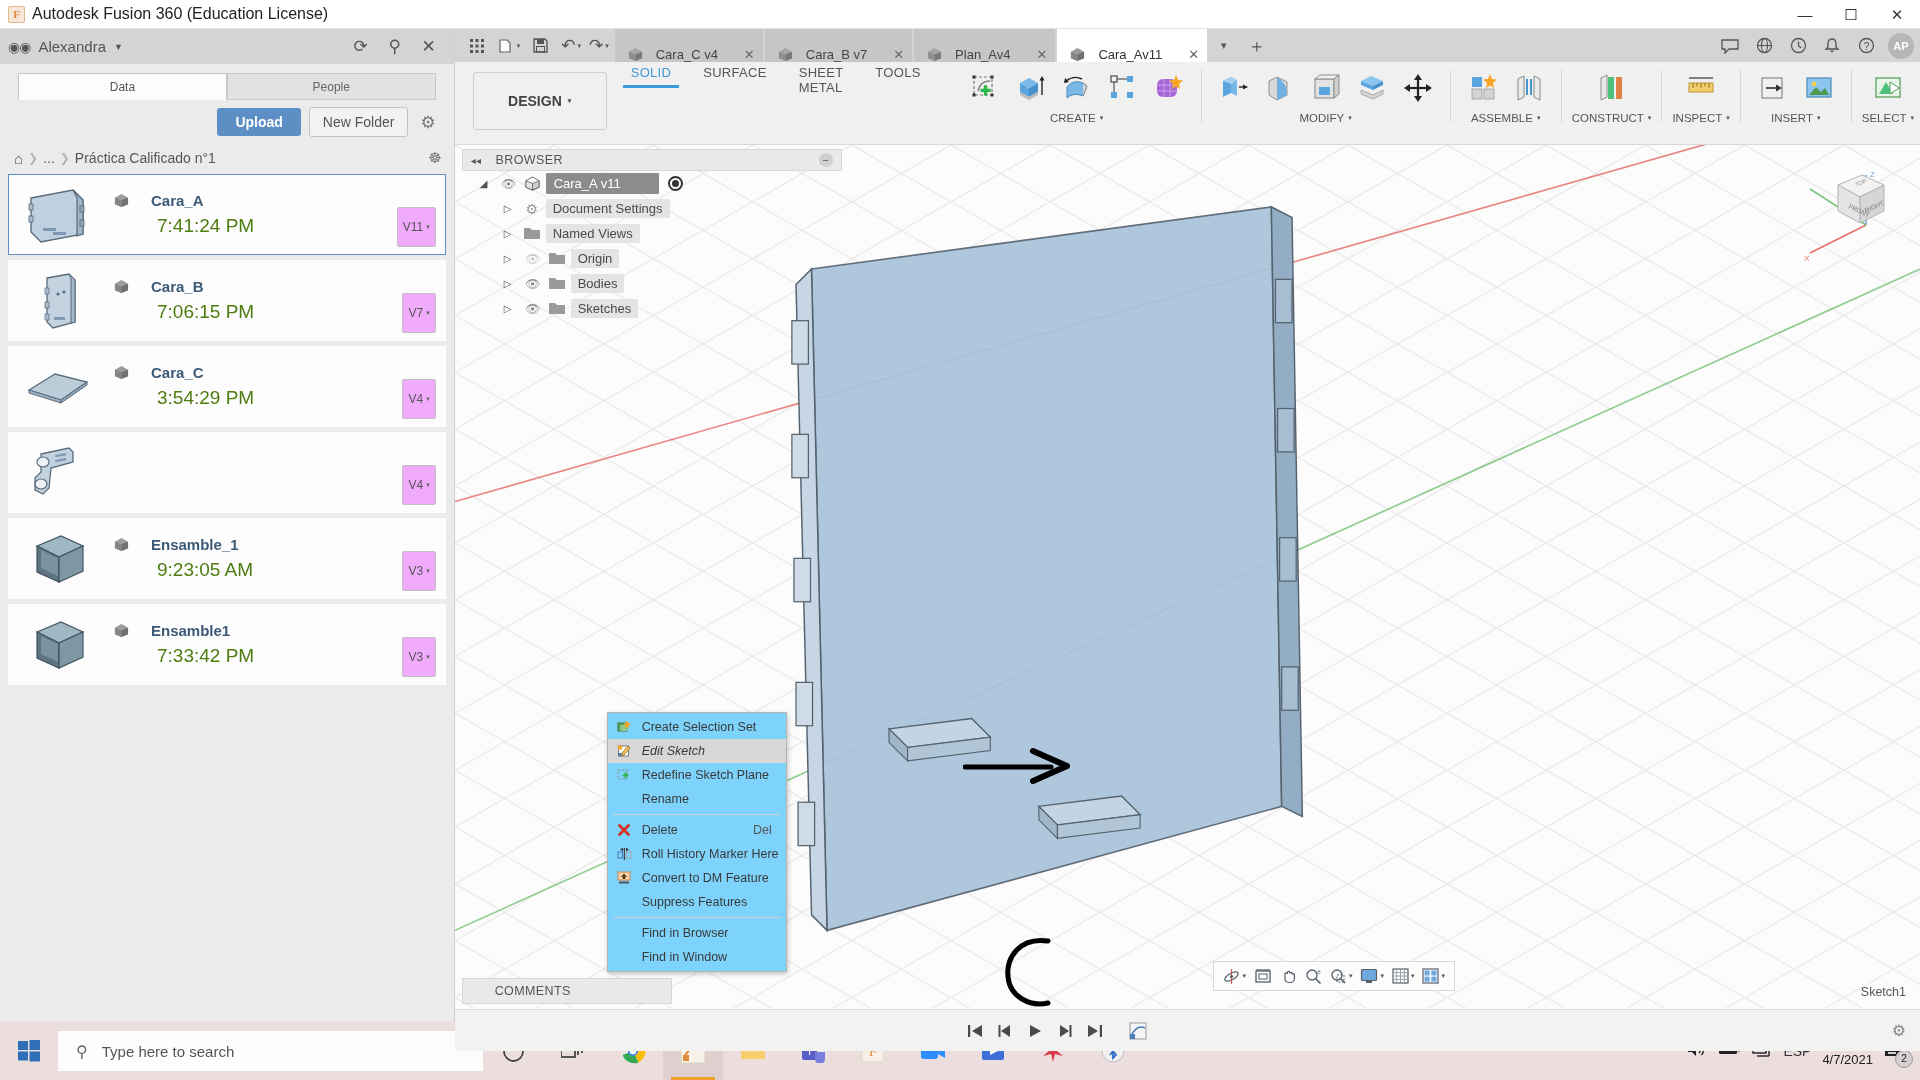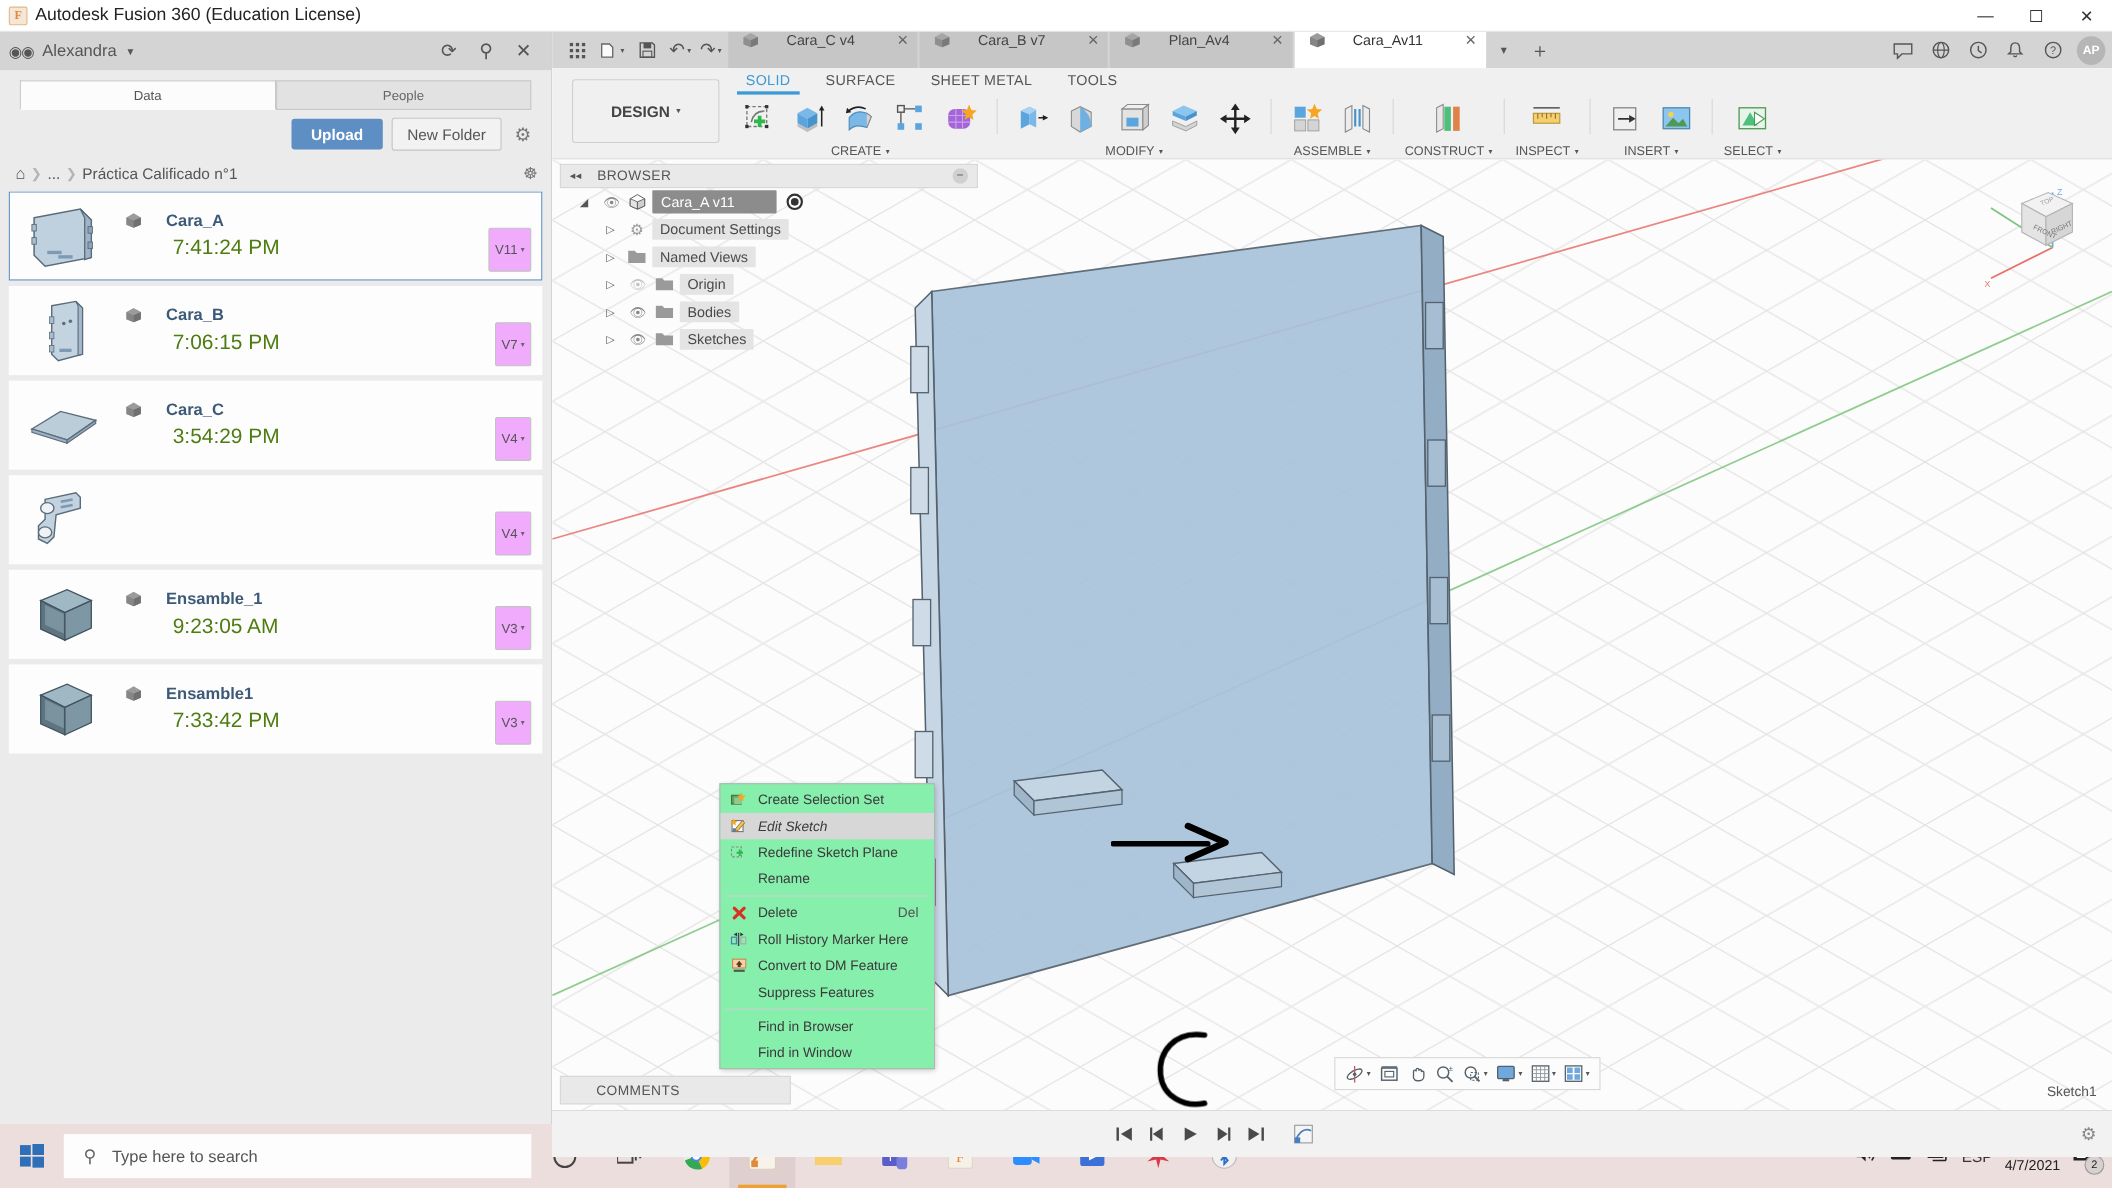--- a/index.html
+++ b/index.html
@@ -86,38 +86,38 @@
             position:relative; }
 
   
   #qat { height:33px; background:#d4d4d4; display:flex; align-items:center;
          padding-left:6px; }
   .qat-btn { width:33px; height:33px; display:flex; align-items:center;
              justify-content:center; color:#555; font-size:16px; }
   .qat-btn.split { width:auto; padding:0 4px; gap:2px; }
   .mini-caret { font-size:7px; color:#555; }
   .doc-tab { height:33px; min-width:135px; background:#c6c6c6; display:flex;
-             align-items:flex-start; gap:24px; padding:0 8px 0 12px; margin-left:2px;
+             align-items:flex-end; gap:12px; padding:0 8px 0 12px; margin-left:2px;
              font-size:13px; color:#444; }
   .doc-tab.active { background:#ffffff; color:#333; }
   .doc-tab .tab-x { margin-left:auto; font-size:13px; color:#666; padding-left:14px; }
   .qat-right { margin-left:auto; display:flex; align-items:center; padding-right:6px; }
   .qat-ricon { width:34px; height:33px; display:flex; align-items:center;
                justify-content:center; color:#555; font-size:16px; }
   #avatar { width:26px; height:26px; border-radius:50%; background:#b6b6b6;
             color:#fff; font-size:11px; display:flex; align-items:center;
             justify-content:center; margin-left:5px; font-weight:bold;}
 
   
   #ribbon { height:83px; background:#f0f0f0; display:flex; align-items:stretch;
             border-bottom:1px solid #d8d8d8; }
   #ws-switcher { width:134px; display:flex; align-items:center; justify-content:center;
                  margin:10px 8px 14px 18px; border:1px solid #cfcfcf; border-radius:3px;
                  background:#f0f0f0; font-size:14px; font-weight:bold; color:#444; gap:6px; }
-  #ribbon-tabs-wrap { flex:1; display:flex; flex-direction:column; }
+  #ribbon-tabs-wrap { flex:1; display:flex; flex-direction:row;gap:20px; }
   #ribbon-tabs { height:22px; display:flex; gap:0; padding-top:3px; }
   .rtab { padding:0 16px; font-size:13px; color:#555; position:relative;
           letter-spacing:0.3px; }
   .rtab.active { color:#3c9ad6; }
   .rtab.active::after { content:""; position:absolute; left:8px; right:8px;
                         bottom:-4px; height:3px; background:#3c9ad6; }
   #ribbon-body { flex:1; display:flex; align-items:flex-start; padding-top:6px; }
   .rpanel { display:flex; flex-direction:column; align-items:center;
             padding:0 6px; position:relative; }
   .rpanel-icons { display:flex; align-items:flex-start; gap:2px; height:40px; }
@@ -176,21 +176,21 @@
              padding:0 4px; color:#55606b; font-size:14px; gap:2px; }
 
   
   #viewcube { position:absolute; right:32px; top:22px; width:108px; height:108px;
               z-index:5; }
 
   #sketch-label { position:absolute; right:14px; bottom:52px; font-size:12.5px;
                   color:#555; z-index:5; }
 
   
-  #ctxmenu { position:absolute; left:152px; top:567px; width:196px; background:#86efac;
+  #ctxmenu { position:absolute; left:152px; top:567px; width:180px; background:#7dd3fc;
              border:1px solid #b4b4b4; box-shadow:1px 2px 5px rgba(0,0,0,.22);
              z-index:30; padding:2px 0; }
   .ctx-item { height:24px; display:flex; align-items:center; font-size:12.5px;
               color:#3a3a3a; padding-left:8px; gap:9px; }
   .ctx-item.hl { background:#d7d7d7;font-style:italic; }
   .ctx-ico { width:17px; height:15px; display:flex; align-items:center;
              justify-content:center; flex:none; }
   .ctx-sep { height:1px; background:#cfcfcf; margin:3px 5px; }
   .ctx-short { margin-left:auto; padding-right:14px; font-size:12.5px; color:#555; }
 

